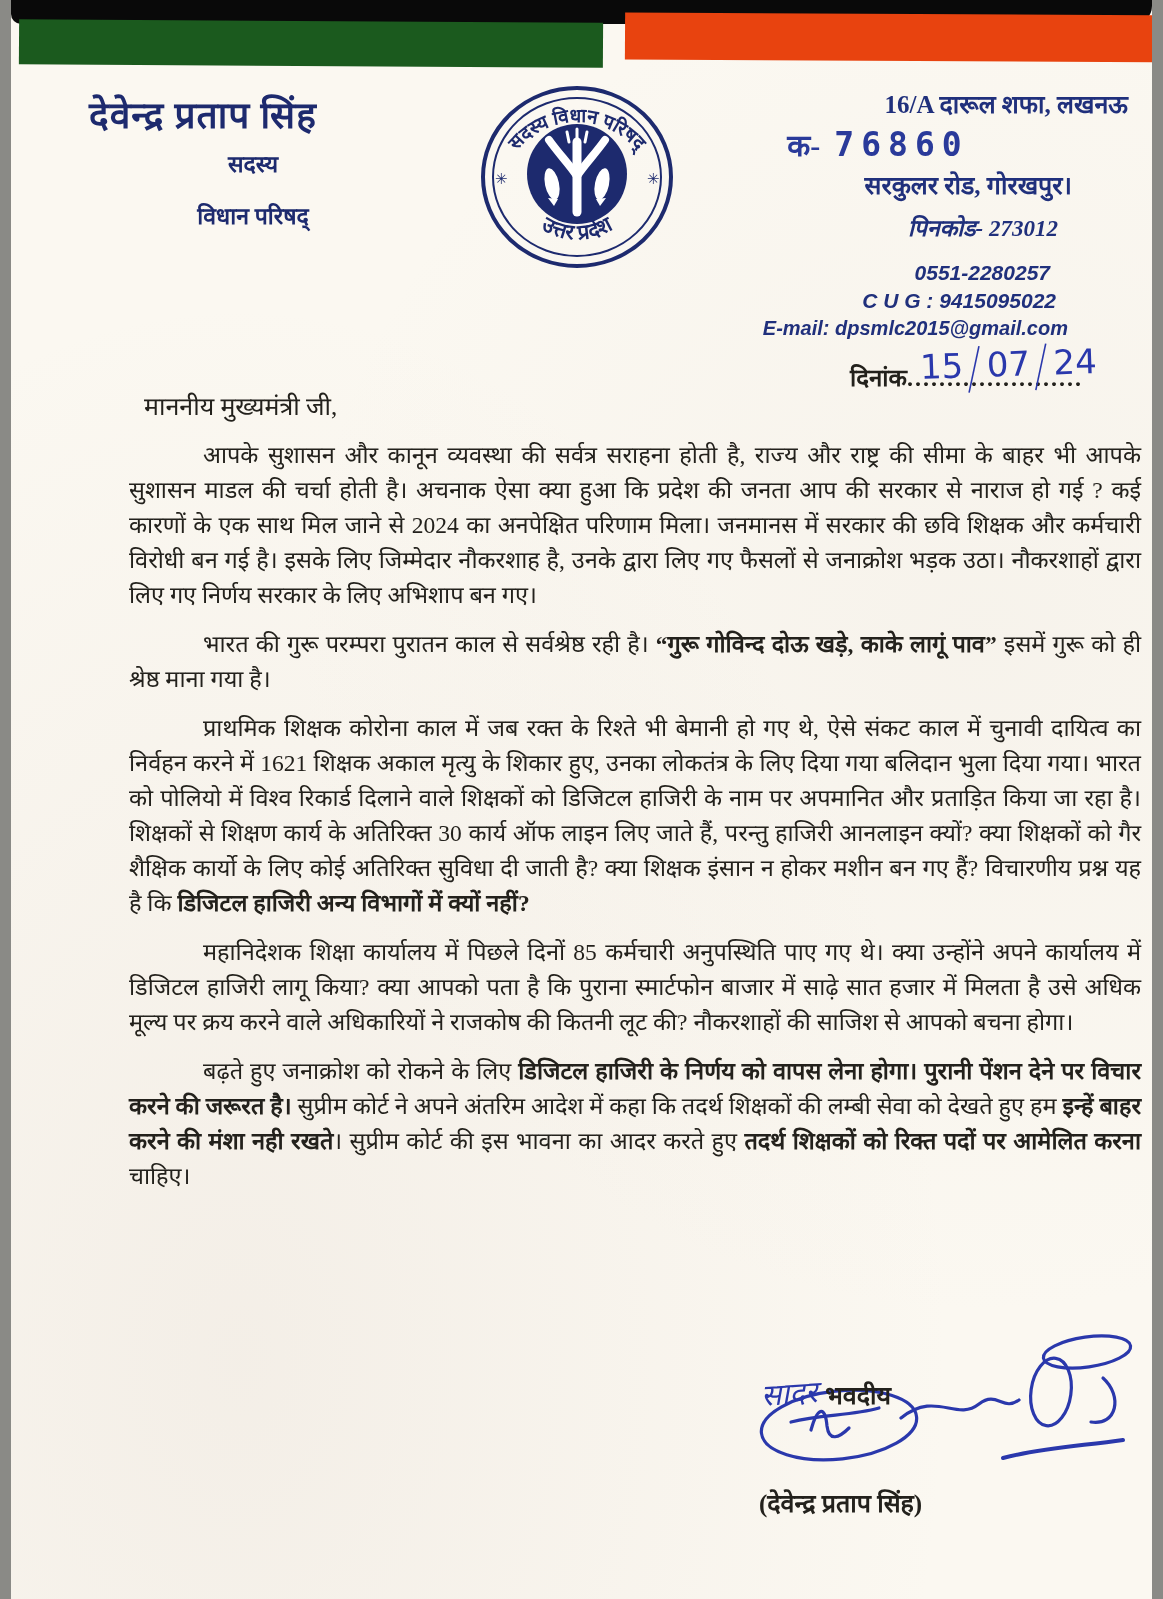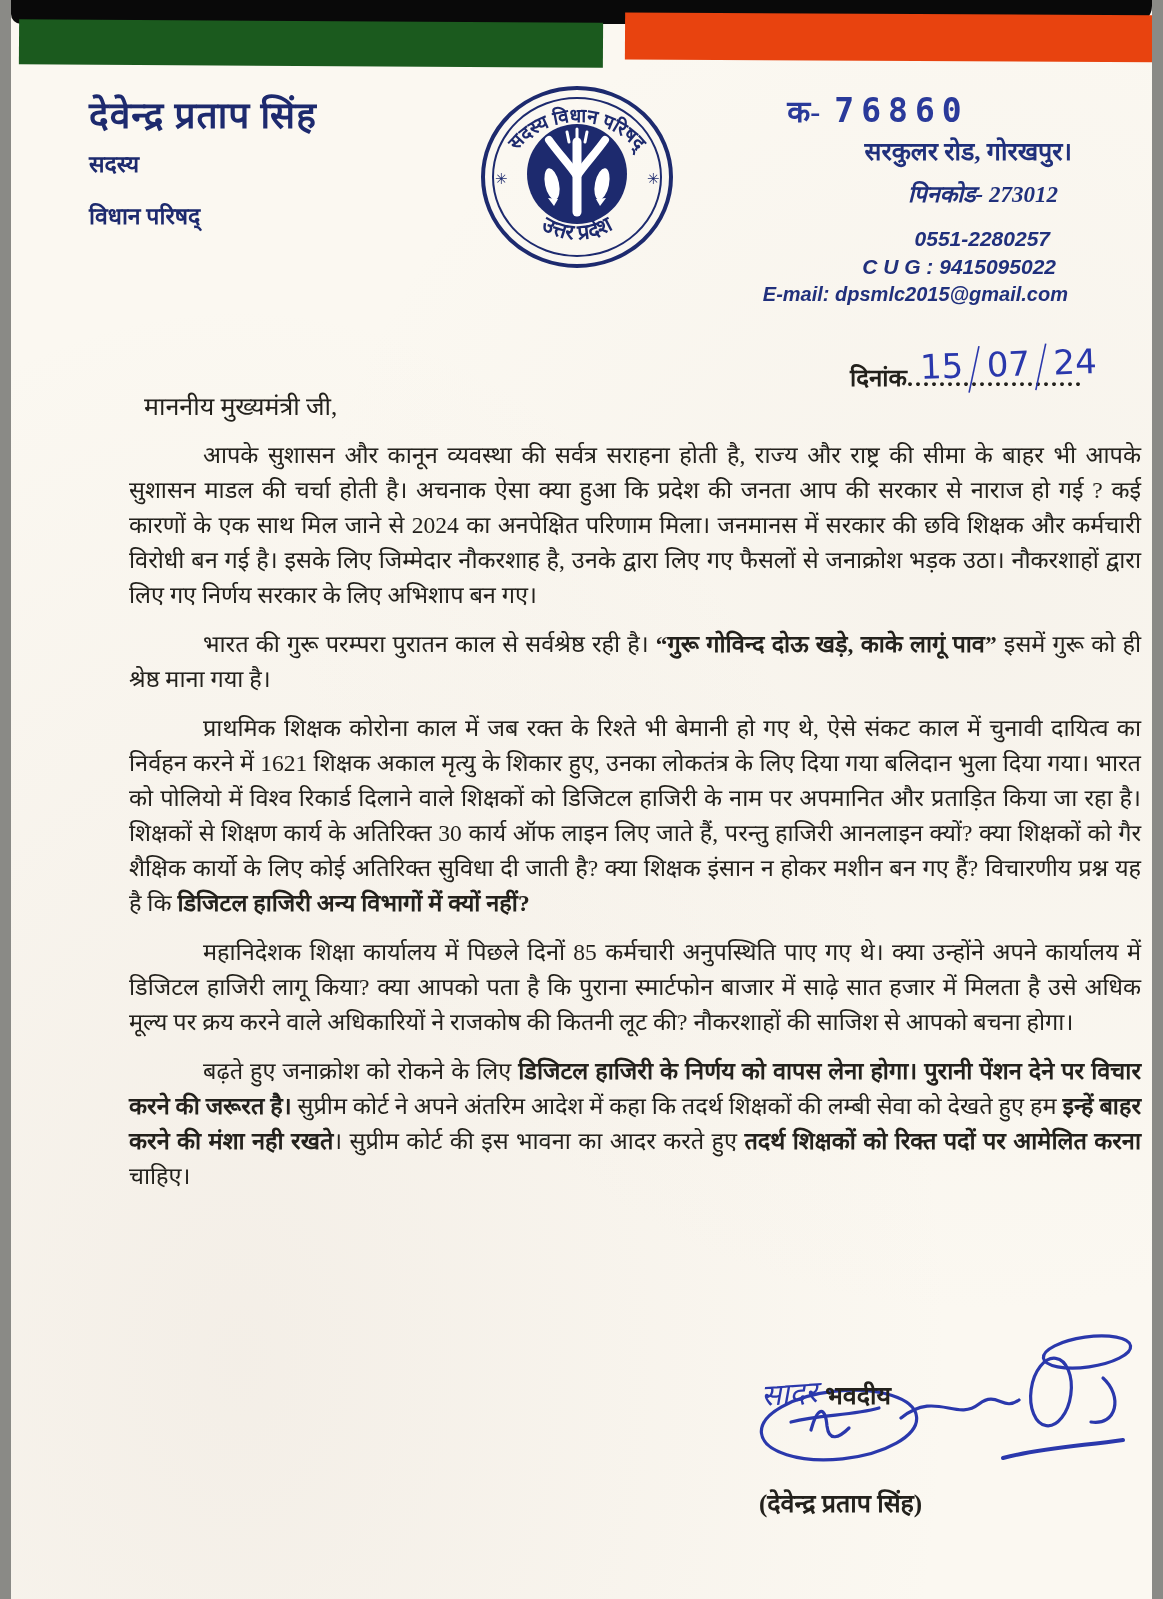--- a/index.html
+++ b/index.html
@@ -35,21 +35,21 @@
   }
   
   .lh-left{
     position:absolute;left:78px;top:88px;width:370px;
     color:#1d2a6e;
   }
   .lh-name{
     font-size:37px;font-weight:700;letter-spacing:1px;white-space:nowrap;
   }
   .lh-role,.lh-house{
-    text-align:left;padding-right:42px;font-size:23px;font-weight:700;margin-top:8px;
+    text-align:center;padding-right:42px;font-size:23px;font-weight:700;margin-top:8px;
   }
   .lh-house{margin-top:20px;}
   .lh-constituency{
     font-size:22px;font-weight:700;margin-top:8px;white-space:nowrap;
   }
   .seal{
     position:absolute;left:468px;top:84px;width:196px;height:186px;
   }
   .lh-right{
     position:absolute;right:24px;top:86px;width:480px;
@@ -155,20 +155,21 @@
       <g fill="#ffffff">
         <ellipse cx="73" cy="100" rx="7" ry="16" transform="rotate(-12 73 100)"></ellipse>
         <ellipse cx="123" cy="100" rx="7" ry="16" transform="rotate(12 123 100)"></ellipse>
         <path d="M69,114 l6,8 l4,-7 z"></path>
         <path d="M127,114 l-6,8 l-4,-7 z"></path>
       </g>
     </svg>
   </div>
 
   <div class="lh-right">
+    <div class="l1">16/A दारूल शफा, लखनऊ</div>
     <div>
       <span class="stamp-line">
         <span>क-</span><span class="stamp-digits">76860</span>
       </span>
     </div>
     <div class="l3">सरकुलर रोड, गोरखपुर।</div>
     <div class="l4">पिनकोड- 273012</div>
     <div class="l5">0551-2280257</div>
     <div class="l6">C U G : 9415095022</div>
     <div class="l7">E-mail: dpsmlc2015@gmail.com</div>

